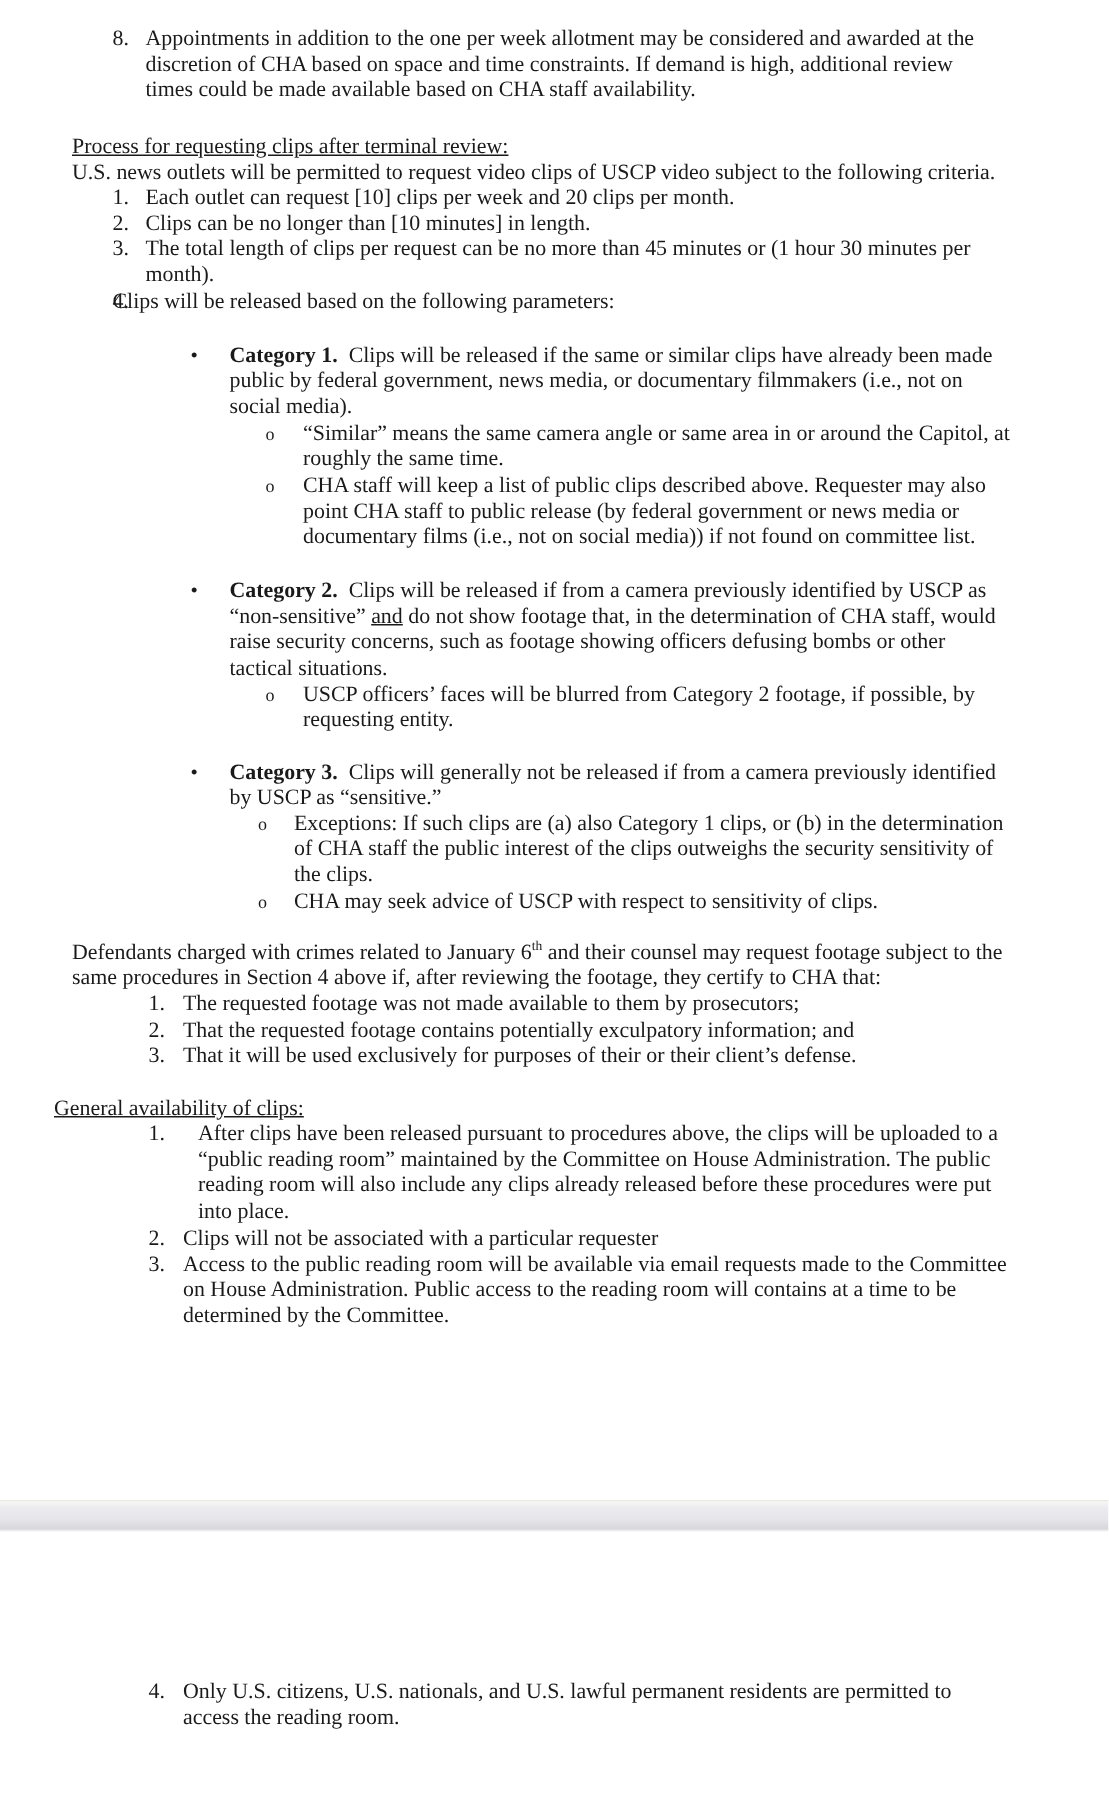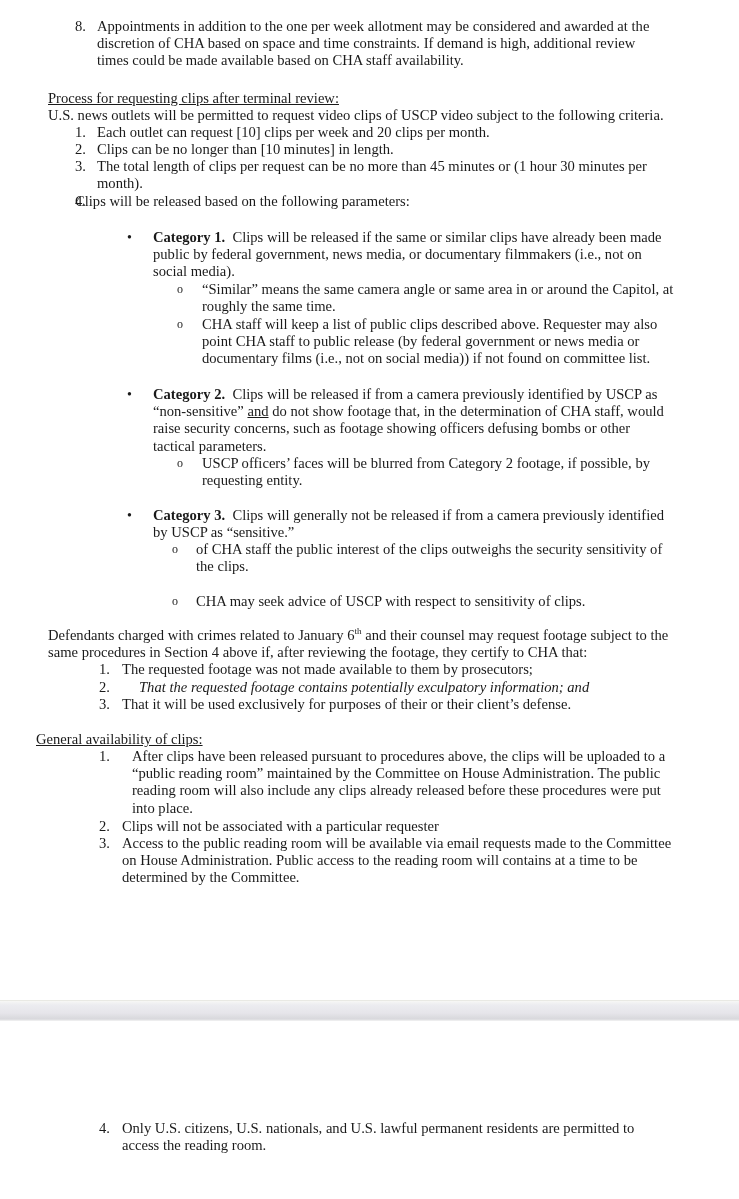--- a/index.html
+++ b/index.html
@@ -126,41 +126,42 @@
       <span class="t">documentary films (i.e., not on social media)) if not found on committee list.</span>
     </div>
   </div>
 
   <div class="num-item" style="left:127px; top:386px; width:580px;">
     <span class="bullet">•</span>
     <div style="margin-left:26px;">
       <span class="t"><span class="b">Category 2.</span><span style="white-space:pre;">  Clips will be released if from a camera previously identified by USCP as</span></span>
       <span class="t"><span style="white-space:pre;">“non-sensitive” </span><span class="u">and</span><span style="white-space:pre;"> do not show footage that, in the determination of CHA staff, would</span></span>
       <span class="t">raise security concerns, such as footage showing officers defusing bombs or other</span>
-      <span class="t">tactical parameters.</span>
+      <span class="t">tactical situations.</span>
     </div>
   </div>
   <div class="num-item" style="left:177px; top:455px; width:520px;">
     <span class="circle">o</span>
     <div style="margin-left:25px;">
       <span class="t">USCP officers’ faces will be blurred from Category 2 footage, if possible, by</span>
       <span class="t">requesting entity.</span>
     </div>
   </div>
 
   <div class="num-item" style="left:127px; top:507px; width:580px;">
     <span class="bullet">•</span>
     <div style="margin-left:26px;">
       <span class="t"><span class="b">Category 3.</span><span style="white-space:pre;">  Clips will generally not be released if from a camera previously identified</span></span>
       <span class="t">by USCP as “sensitive.”</span>
     </div>
   </div>
   <div class="num-item" style="left:172px; top:541px; width:530px;">
     <span class="circle">o</span>
     <div style="margin-left:24px;">
+      <span class="t">Exceptions:  If such clips are (a) also Category 1 clips, or (b) in the determination</span>
       <span class="t">of CHA staff the public interest of the clips outweighs the security sensitivity of</span>
       <span class="t">the clips.</span>
     </div>
   </div>
   <div class="num-item" style="left:172px; top:593px; width:530px;">
     <span class="circle">o</span>
     <div style="margin-left:24px;">
       <span class="t">CHA may seek advice of USCP with respect to sensitivity of clips.</span>
     </div>
   </div>
@@ -171,21 +172,21 @@
   <div class="abs" style="left:48px; top:644px; white-space:nowrap;">same procedures in Section 4 above if, after reviewing the footage, they certify to CHA that:</div>
 
   <div class="num-item" style="left:99px; top:661px; width:600px;">
     <span class="n">1.</span>
     <div style="margin-left:23px;">
         <span class="t">The requested footage was not made available to them by prosecutors;</span>
       </div>
   </div>
   <div class="num-item" style="left:99px; top:679px; width:600px;">
     <span class="n">2.</span>
-    <div style="margin-left:40px;font-style:italic;">
+    <div style="margin-left:23px;">
         <span class="t">That the requested footage contains potentially exculpatory information; and</span>
       </div>
   </div>
   <div class="num-item" style="left:99px; top:696px; width:600px;">
     <span class="n">3.</span>
     <div style="margin-left:23px;">
         <span class="t">That it will be used exclusively for purposes of their or their client’s defense.</span>
       </div>
   </div>
 

